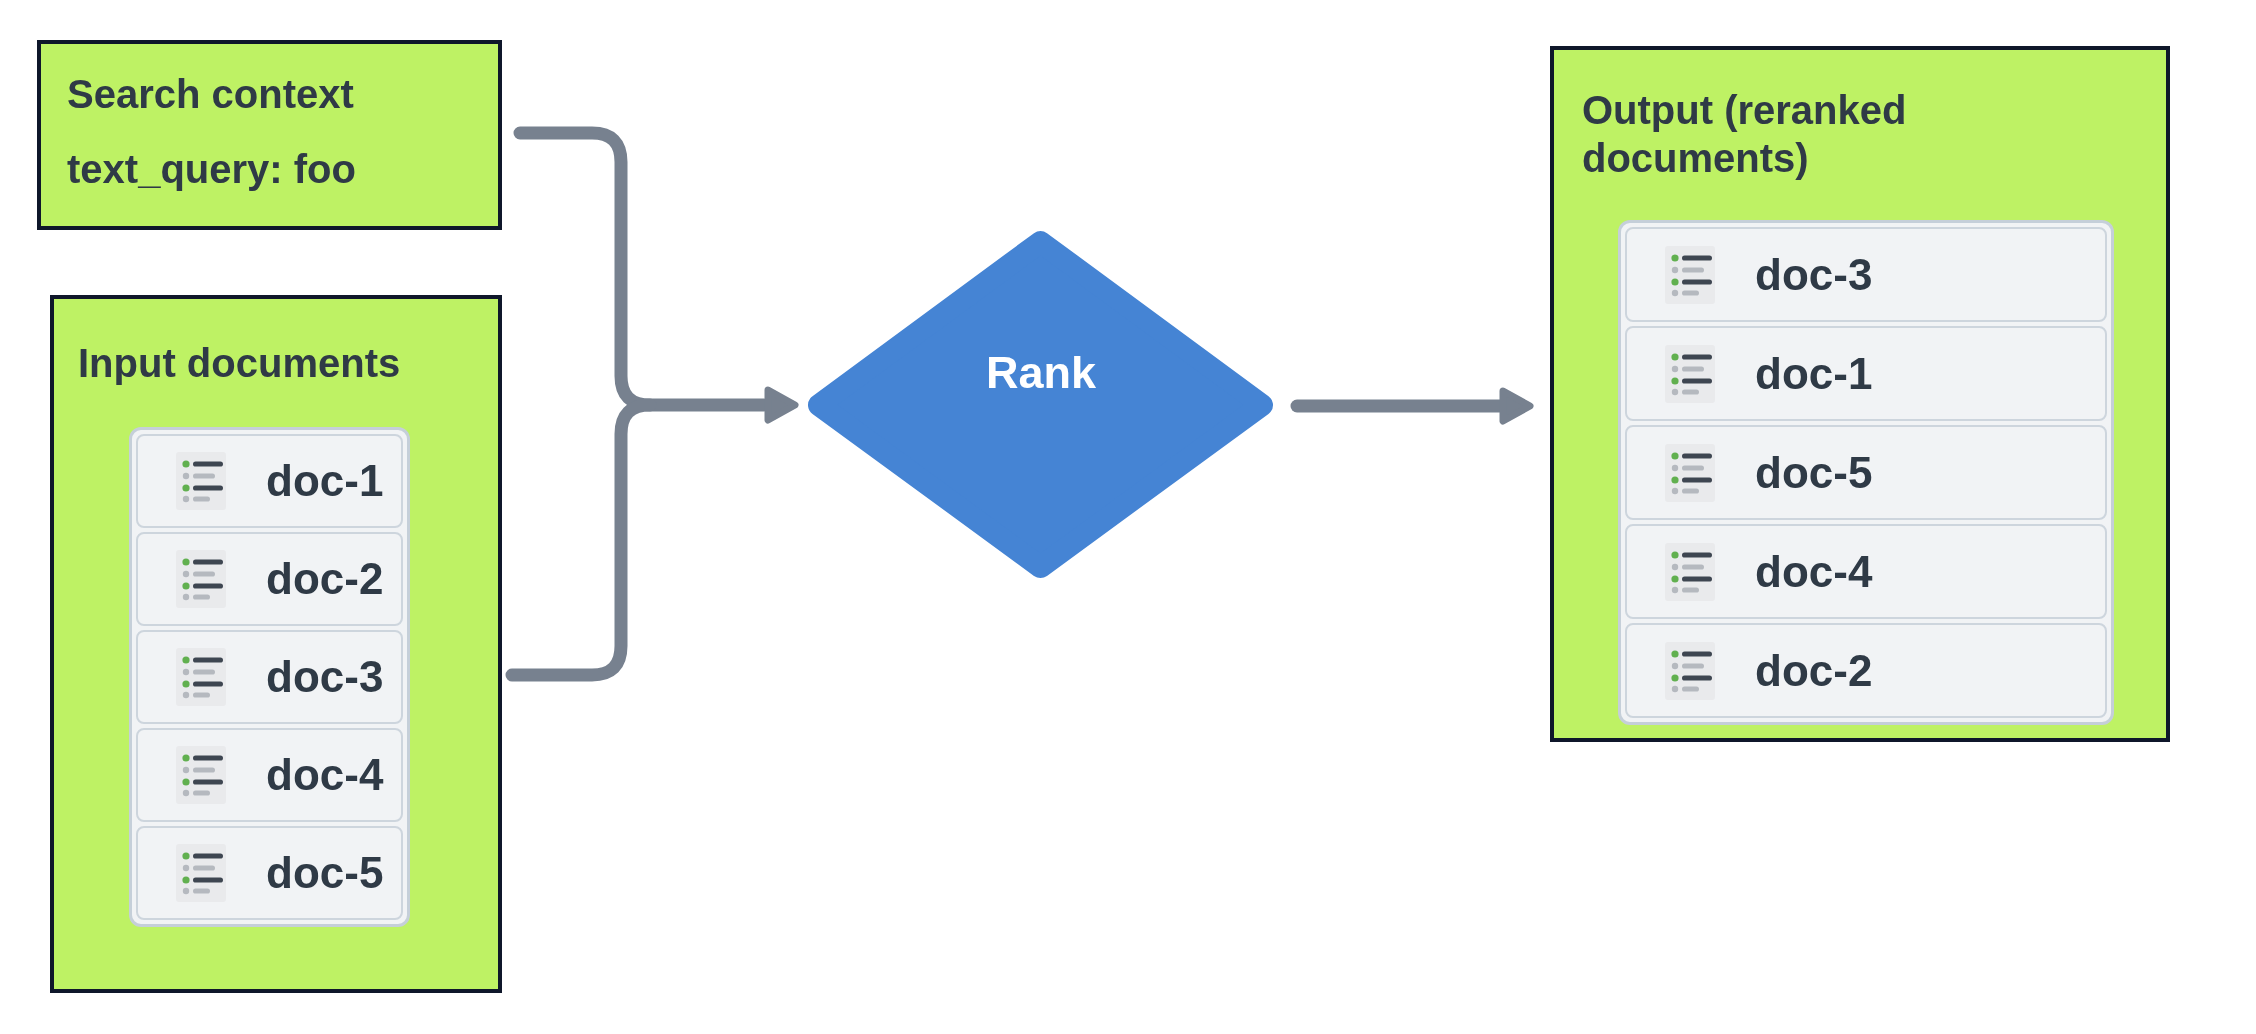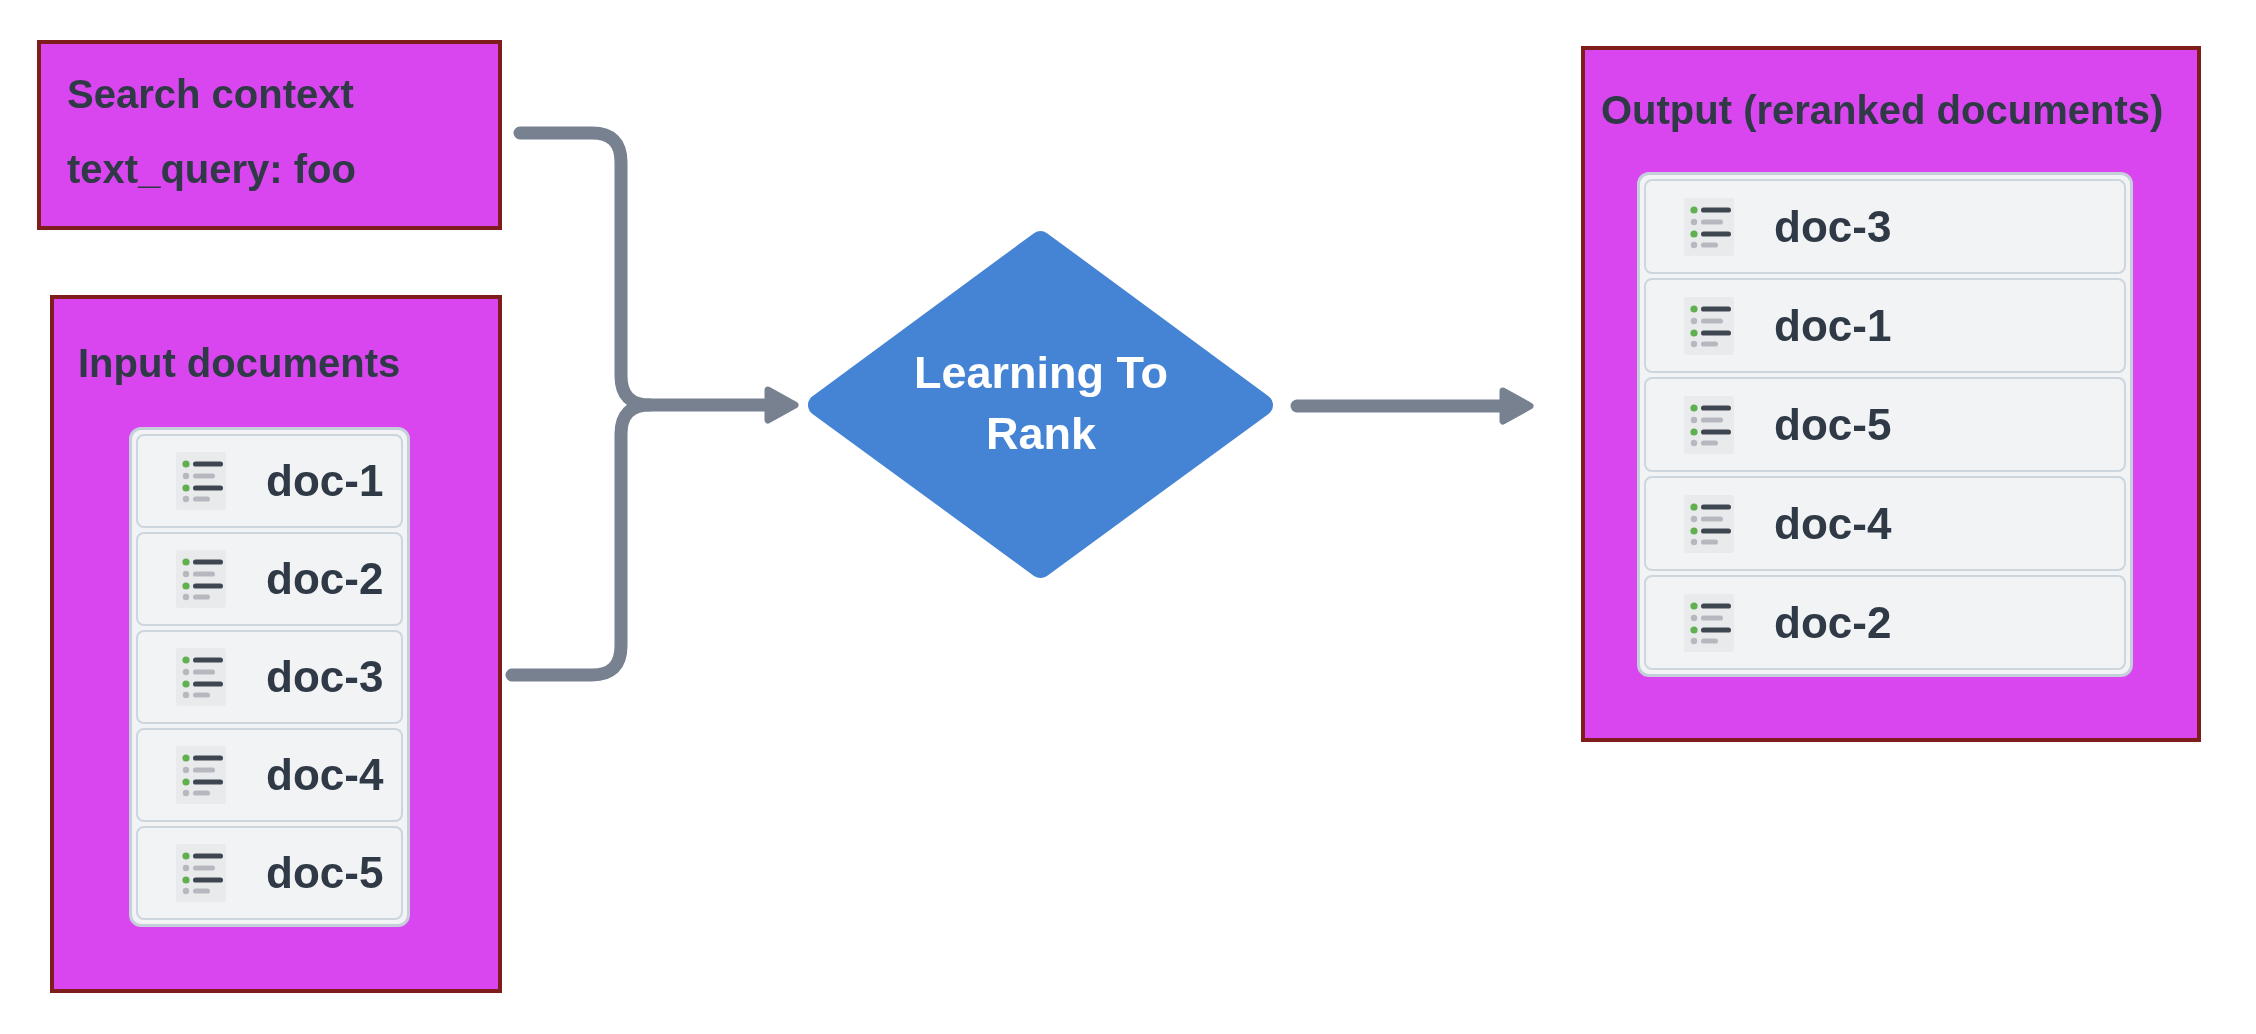--- a/index.html
+++ b/index.html
@@ -4,27 +4,27 @@
 <style>
   html,body { margin:0; padding:0; background:#ffffff; }
   .canvas {
     position:relative; width:2256px; height:1034px;
     background:#ffffff; color:#2f3a46;
     font-family:"Liberation Sans", sans-serif;
     overflow:hidden;
   }
   .panel {
     position:absolute; box-sizing:border-box;
-    background:#d946ef; border:4px solid #7f1d1d;
+    background:#bef264; border:4px solid #0f172a;
   }
   .panel h2 { margin:0; font-size:40px; line-height:48px; font-weight:700; }
   .search-panel { left:37px; top:40px; width:465px; height:190px; padding:26px 26px; }
   .search-panel p { margin:28px 0 0 0; font-size:40px; line-height:46px; font-weight:700; }
   .input-panel  { left:50px;  top:295px; width:452px; height:698px; padding:40px 24px; }
-  .output-panel { left:1550px; top:46px; width:620px; height:696px; padding:36px 16px;margin-left:31px; }
+  .output-panel { left:1550px; top:46px; width:620px; height:696px; padding:36px 28px; }
   .doc-list {
     box-sizing:border-box; border:3px solid #c5cfd9; border-radius:12px;
     background:#f1f3f5; padding:4px; display:flex; flex-direction:column; gap:4px;justify-content:center;
   }
   .input-list  { width:281px; margin:40px 0 0 51px; }
   .output-list { width:496px; margin:38px 0 0 36px; }
   .doc-card {
     box-sizing:border-box; border:2px solid #cdd5dd; border-radius:8px;
     background:#f1f3f5; display:flex; align-items:center;
     padding-left:38px; gap:40px;
@@ -145,17 +145,16 @@
 
     <polygon points="768,390 795,405 768,420" fill="#77818f" stroke="#77818f" stroke-width="7" stroke-linejoin="round"></polygon>
 
     <polygon points="819,405 1040.5,242 1262,405 1040.5,567" fill="#4584d4" stroke="#4584d4" stroke-width="22" stroke-linejoin="round"></polygon>
 
     <path d="M 1297 406 H 1500" fill="none" stroke="#77818f" stroke-width="13" stroke-linecap="round"></path>
     <polygon points="1503,391 1530,406 1503,421" fill="#77818f" stroke="#77818f" stroke-width="7" stroke-linejoin="round"></polygon>
   </svg>
 
   <div class="diamond-label">
-    <div>Learning To</div>
     <div>Rank</div>
   </div>
 
 </div>
 
 </body></html>

